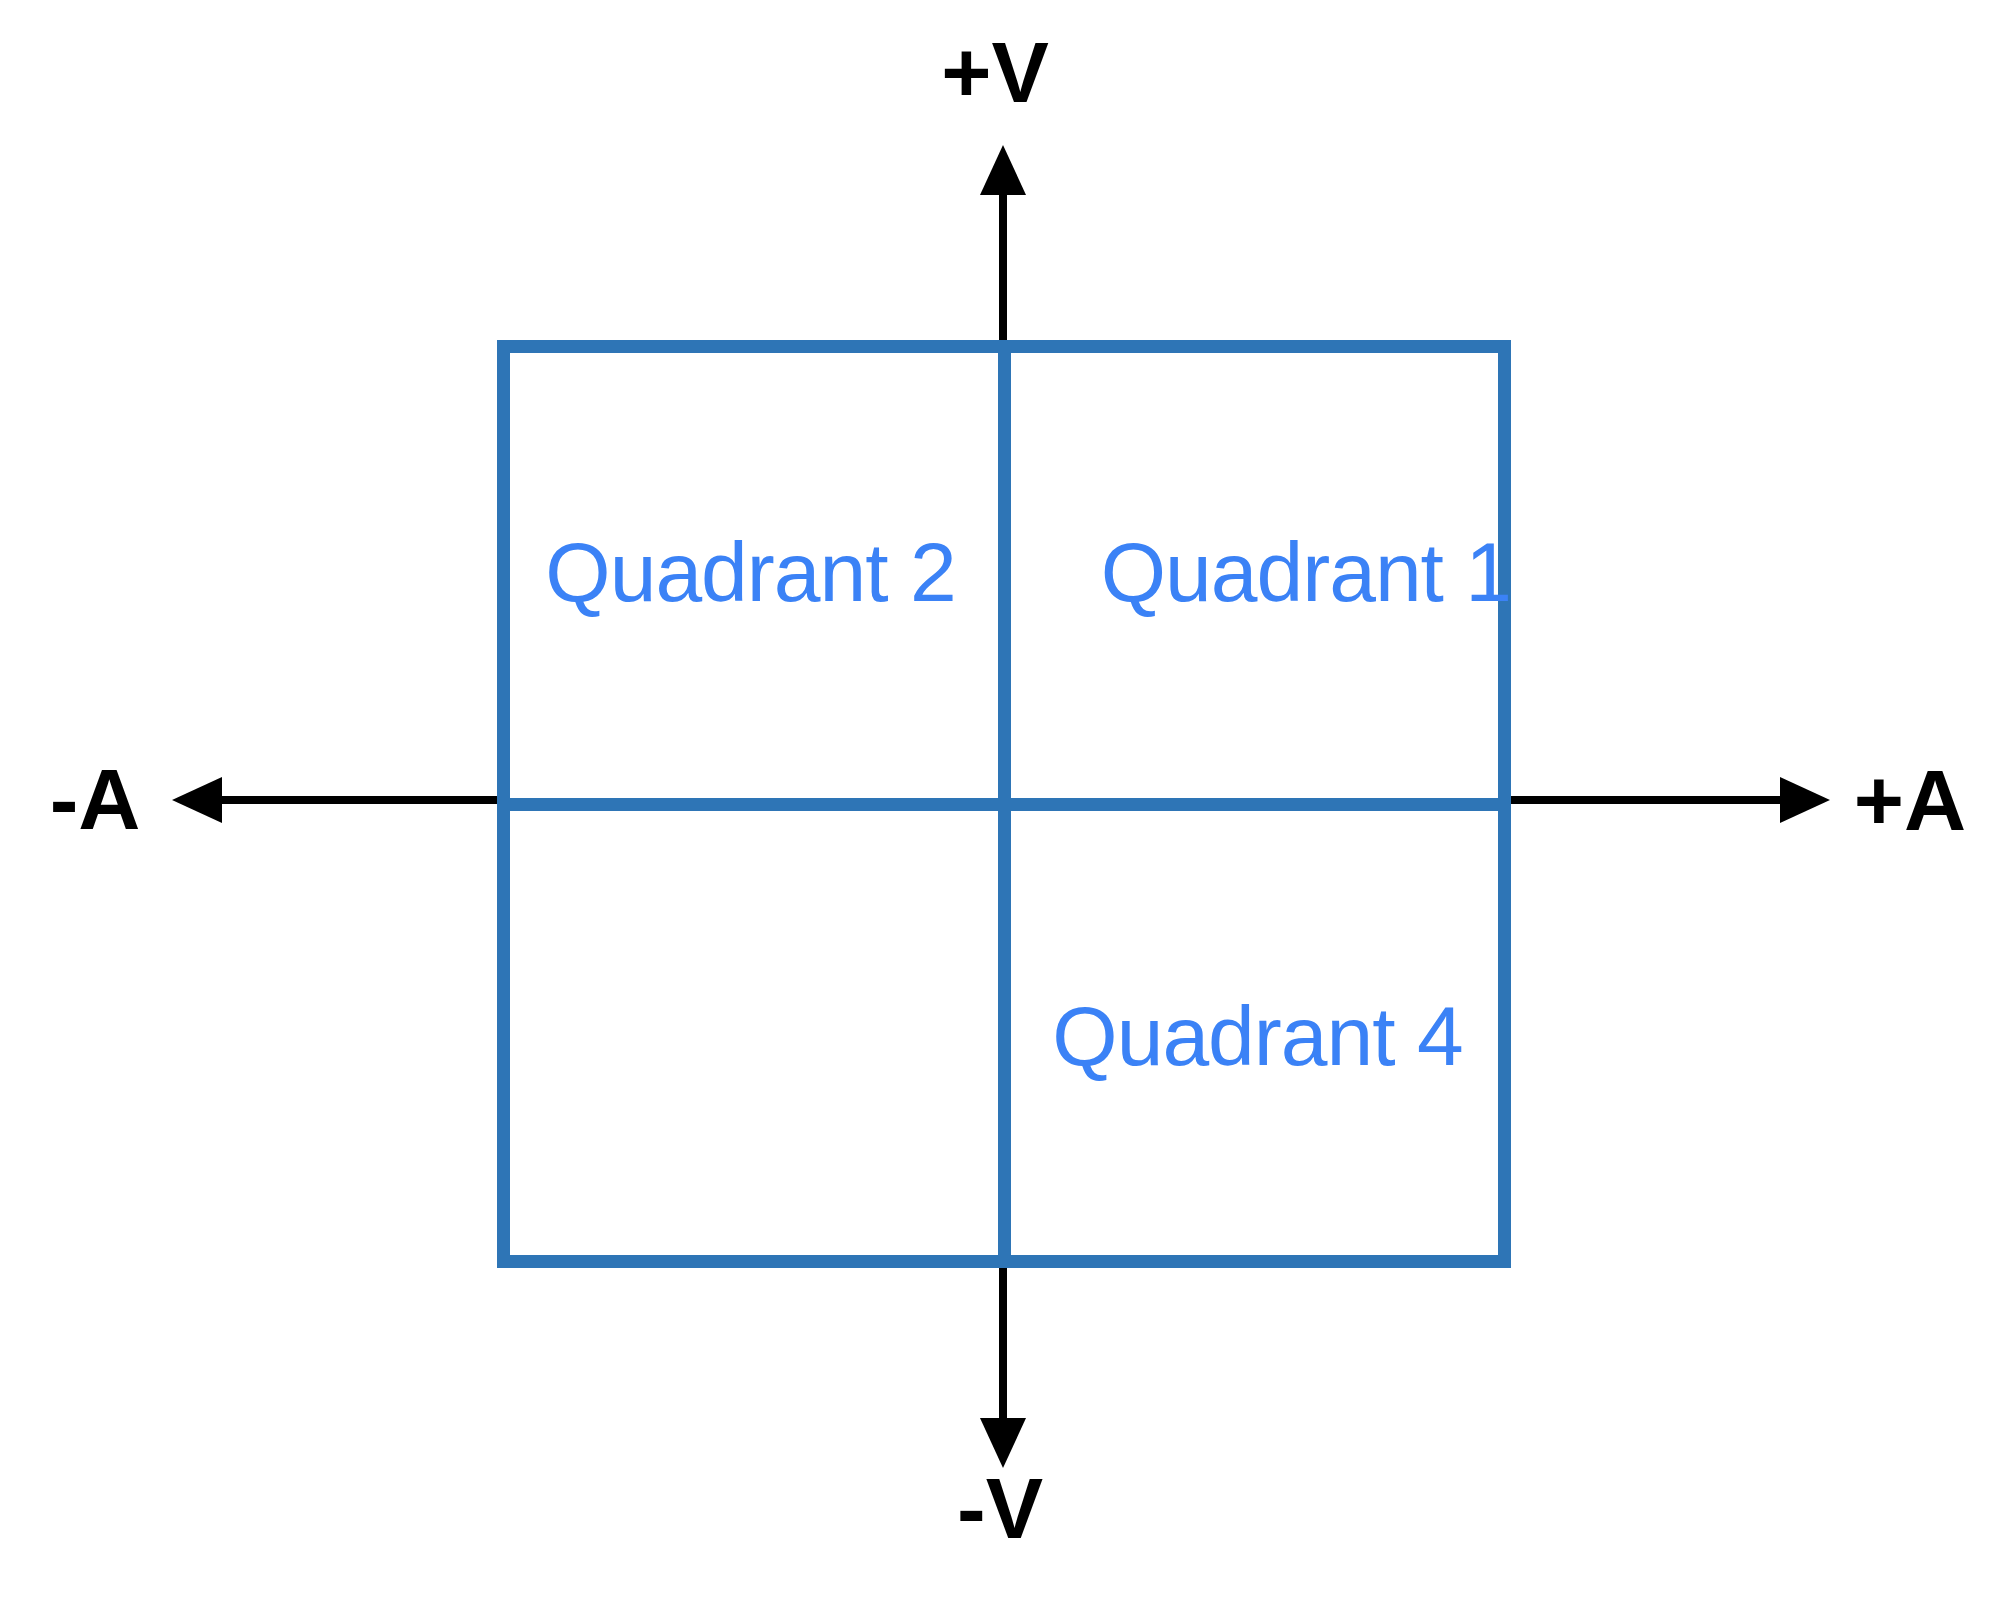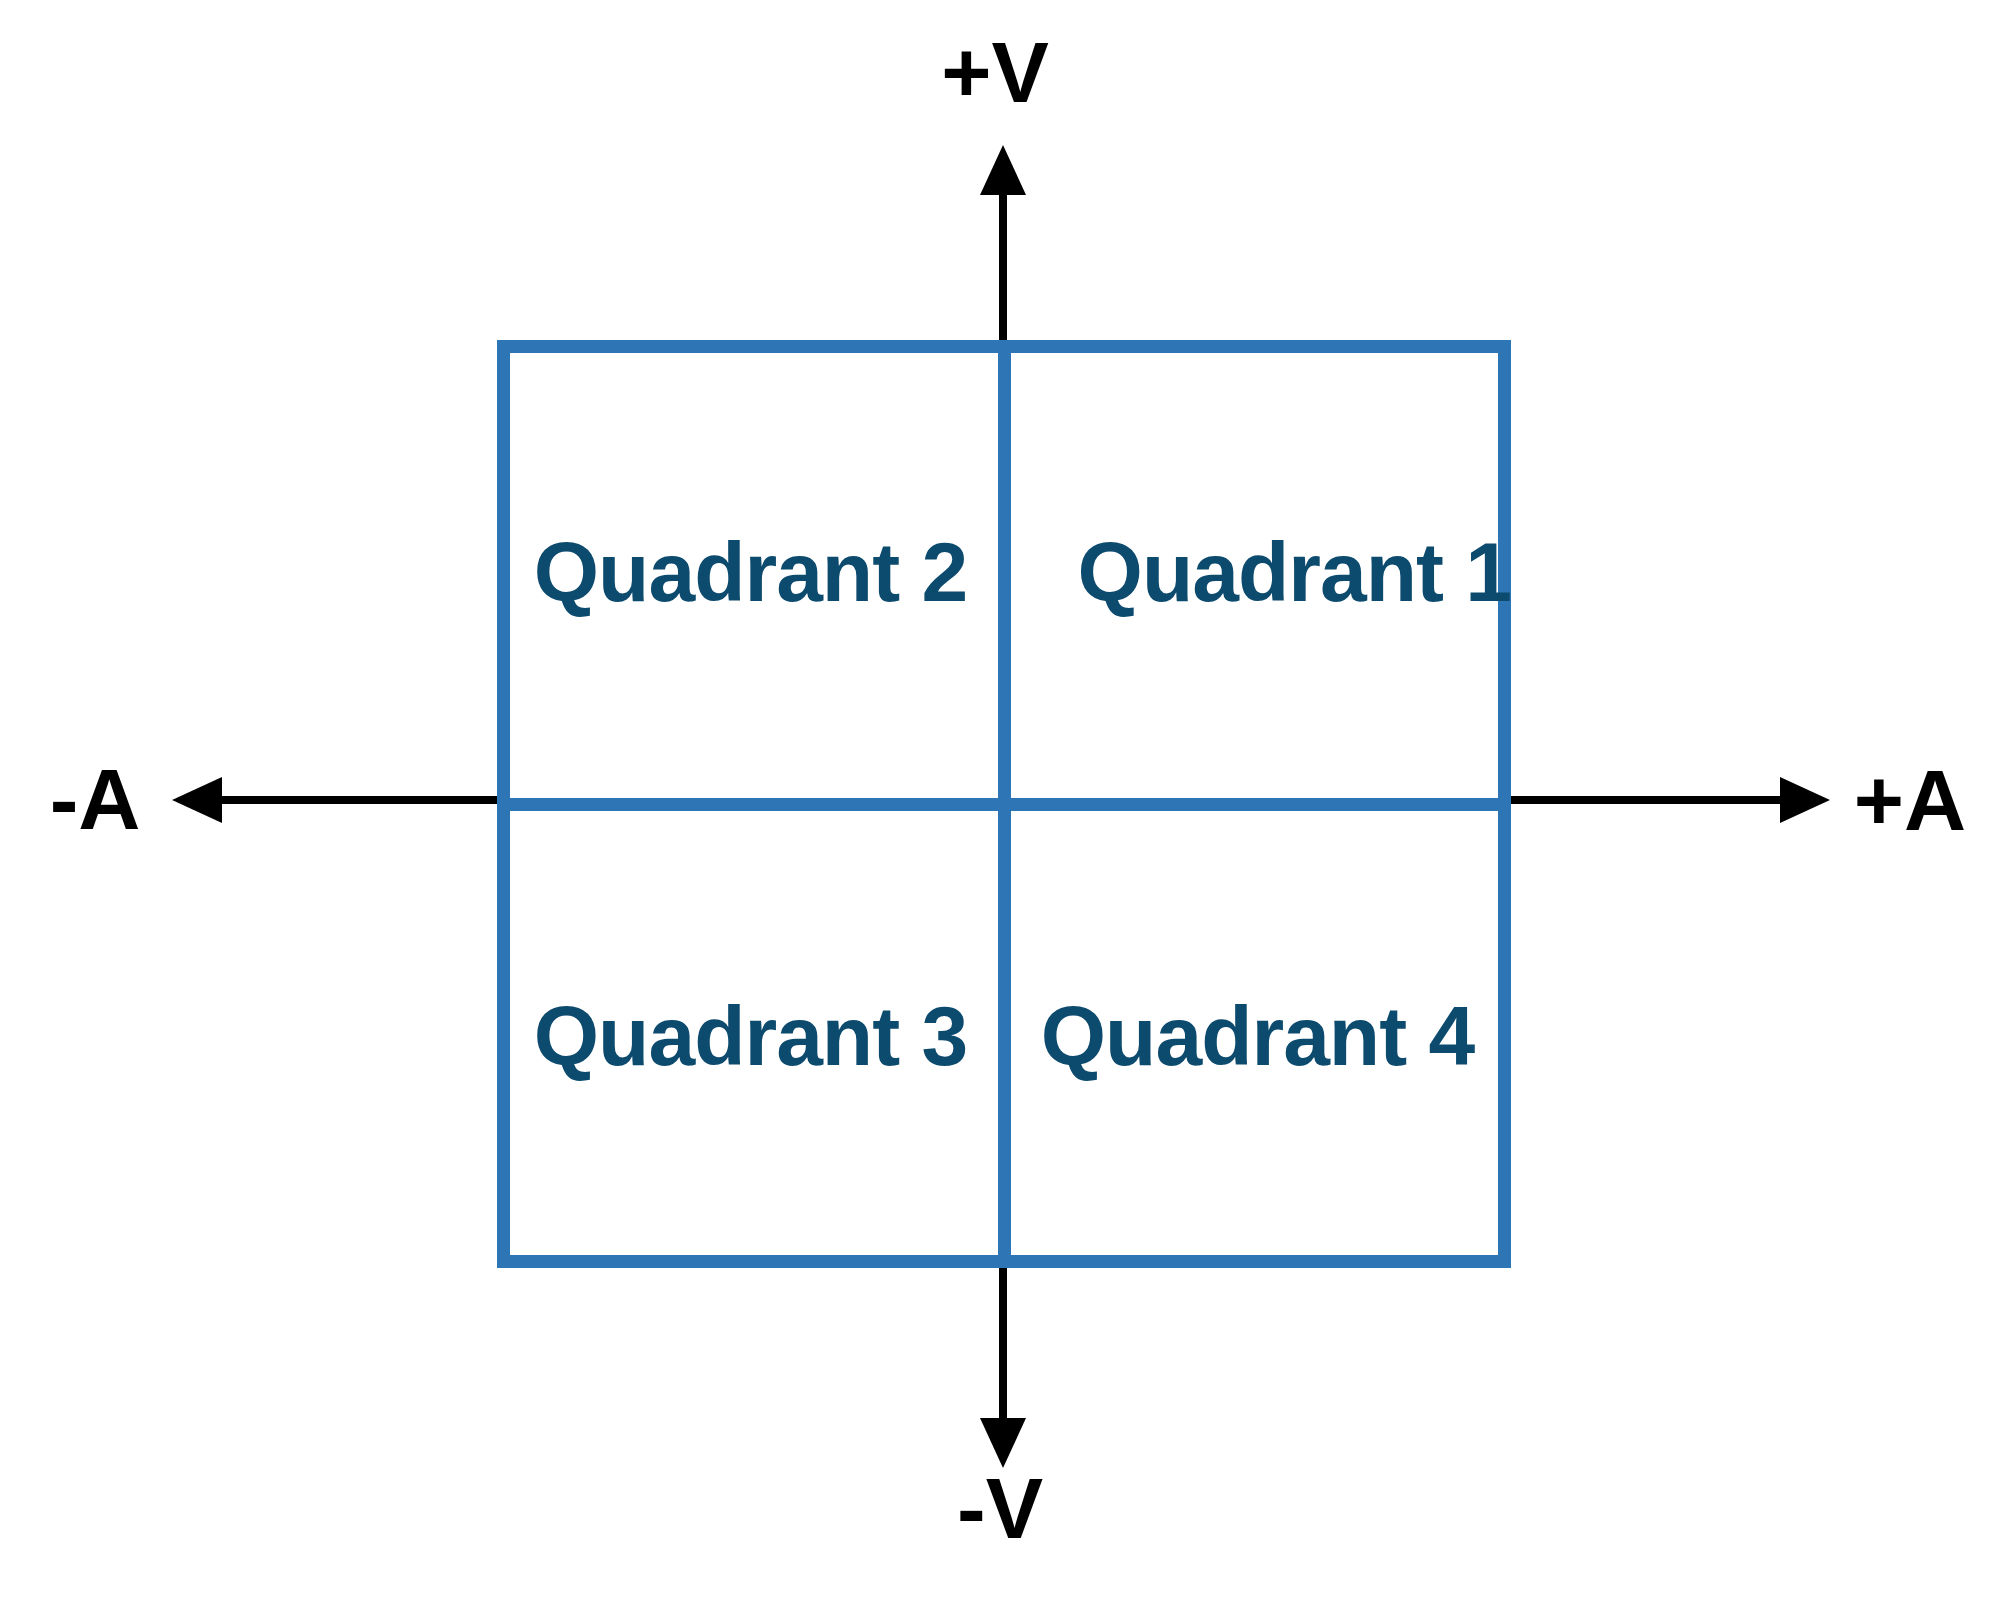--- a/index.html
+++ b/index.html
@@ -46,22 +46,22 @@
 
   .cell {
     position: absolute;
     width: 507px;
     height: 464px;
     display: flex;
     align-items: center;
     justify-content: center;
   }
   .cell span {
-    color: #0c4a6e;
-    font-weight: bold;
+    color: #3b82f6;
+    font-weight: normal;
     font-size: 84px;
     letter-spacing: -1px;
     white-space: nowrap;
   }
   .cell.tl { left: 497px;  top: 340px; }
   .cell.tr { left: 1004px; top: 340px; justify-content: flex-end; }
   .cell.bl { left: 497px;  top: 804px; }
   .cell.br { left: 1004px; top: 804px; }
 
   
@@ -130,23 +130,20 @@
   <div class="qbox"></div>
   <div class="vdiv"></div>
   <div class="hdiv"></div>
 
   <div class="cell tl">
     <span>Quadrant 2</span>
   </div>
   <div class="cell tr">
     <span>Quadrant 1</span>
   </div>
-  <div class="cell bl">
-    <span>Quadrant 3</span>
-  </div>
   <div class="cell br">
     <span>Quadrant 4</span>
   </div>
 
   <div class="axis-line v line-top"></div>
   <div class="arrowhead head-up"></div>
   <div class="axis-line v line-bottom"></div>
   <div class="arrowhead head-down"></div>
 
   <div class="axis-line h line-left"></div>

